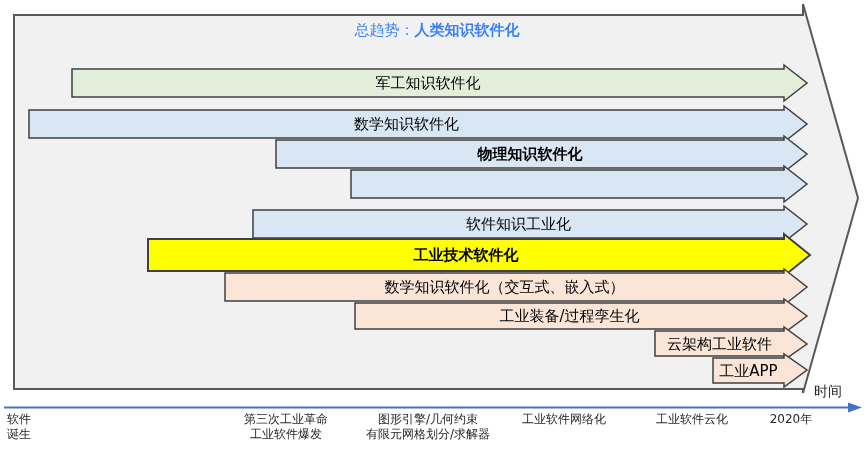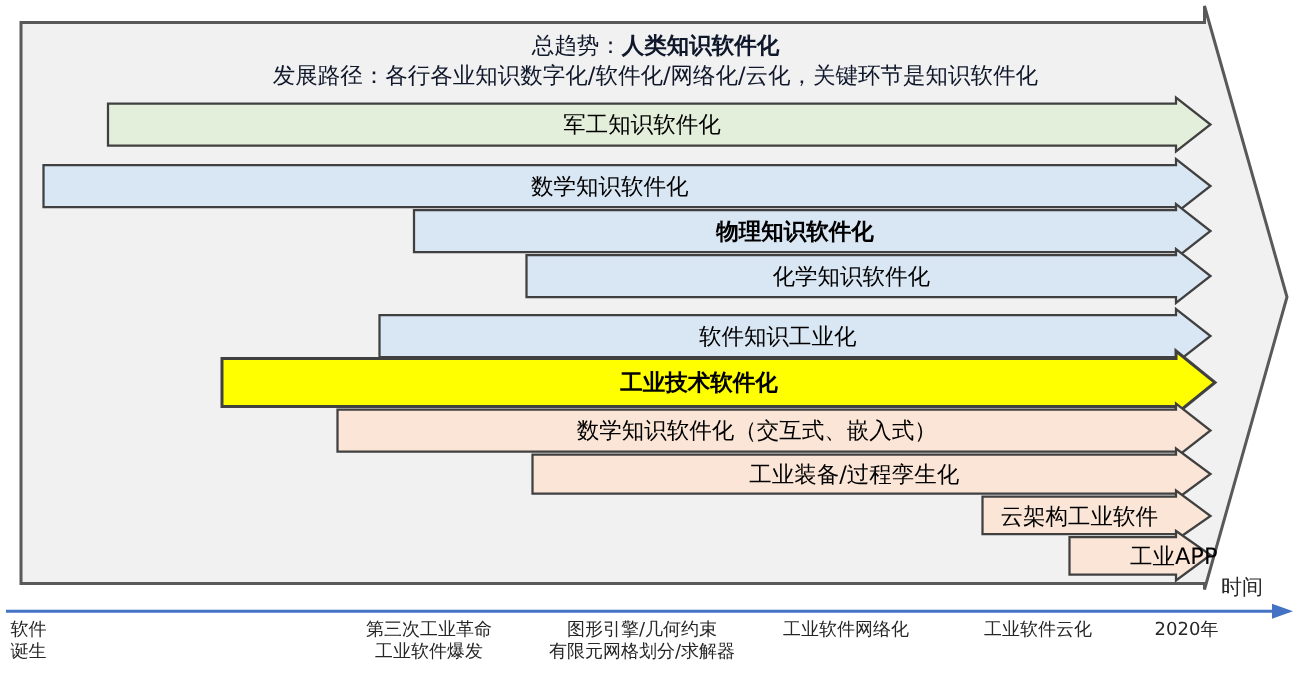--- a/index.html
+++ b/index.html
@@ -2,21 +2,21 @@
 <html><head>
 <meta charset="utf-8">
 <style>
   html,body{margin:0;padding:0;background:#ffffff;}
   .stage{
     position:relative;width:868px;height:454px;background:#ffffff;
     font-family:"DejaVu Sans",sans-serif;color:#1a1a1a;overflow:hidden;
   }
   .shapes{position:absolute;left:0;top:0;width:868px;height:454px;}
   .txt{position:absolute;}
-  .title-line{left:17px;width:840px;text-align:center;font-size:15px;line-height:20px;color:#0f172a;}
+  .title-line{left:17px;width:840px;text-align:center;font-size:15px;line-height:20px;color:#3b82f6;}
   .title-line .bold{font-weight:bold;}
   .bar-label{
     display:flex;align-items:center;justify-content:center;
     font-size:15px;line-height:16px;color:#000;white-space:nowrap;
   }
   .bar-label.emph{font-weight:bold;}
   .milestone{font-size:12px;line-height:15px;color:#262626;text-align:center;}
   .milestone.left{text-align:left;}
   .time-label{font-size:14px;color:#262626;}
 </style>
@@ -40,32 +40,30 @@
     <polygon points="655,331 784,331 784,327 807,344 784,360 784,356 655,356" stroke="#404040" stroke-width="1.5" fill="#fbe5d6"></polygon>
     <polygon points="713,358 784,358 784,354 807,370 784,387 784,383 713,383" stroke="#404040" stroke-width="1.5" fill="#fbe5d6"></polygon>
 
     <line x1="4" y1="407.5" x2="848" y2="407.5" stroke-width="2" stroke="#4472c4"></line>
     <polygon points="848,402.5 862,407.5 848,412.5" fill="#4472c4"></polygon>
   </svg>
 
   <div class="txt title-line" style="top:20px;">
     <span>总趋势：</span><span class="bold">人类知识软件化</span>
   </div>
-  <div class="txt title-line" style="top:40px;">发展路径：各行各业知识数字化/软件化/网络化/云化，关键环节是知识软件化</div>
 
   <div class="txt bar-label" style="left:72px;top:69px;width:712px;height:28px;">军工知识软件化</div>
   <div class="txt bar-label" style="left:29px;top:110px;width:755px;height:28px;">数学知识软件化</div>
   <div class="txt bar-label" style="left:276px;top:140px;width:508px;height:28px;font-weight:bold;">物理知识软件化</div>
-  <div class="txt bar-label" style="left:351px;top:170px;width:433px;height:28px;">化学知识软件化</div>
   <div class="txt bar-label" style="left:253px;top:210px;width:531px;height:28px;">软件知识工业化</div>
   <div class="txt bar-label emph" style="left:148px;top:239px;width:636px;height:32px;text-align:center;">工业技术软件化</div>
   <div class="txt bar-label" style="left:225px;top:273px;width:559px;height:28px;">数学知识软件化（交互式、嵌入式）</div>
   <div class="txt bar-label" style="left:355px;top:303px;width:429px;height:26px;">工业装备/过程孪生化</div>
   <div class="txt bar-label" style="left:655px;top:331px;width:129px;height:25px;">云架构工业软件</div>
-  <div class="txt bar-label" style="left:713px;top:358px;width:71px;height:25px;margin-left:34px;">工业APP</div>
+  <div class="txt bar-label" style="left:713px;top:358px;width:71px;height:25px;">工业APP</div>
 
   <div class="txt milestone left" style="left:7px;top:412px;width:60px;">
     <div>软件</div>
     <div>诞生</div>
   </div>
   <div class="txt milestone" style="left:206px;top:412px;width:160px;">
     <div>第三次工业革命</div>
     <div>工业软件爆发</div>
   </div>
   <div class="txt milestone" style="left:333px;top:412px;width:190px;">

